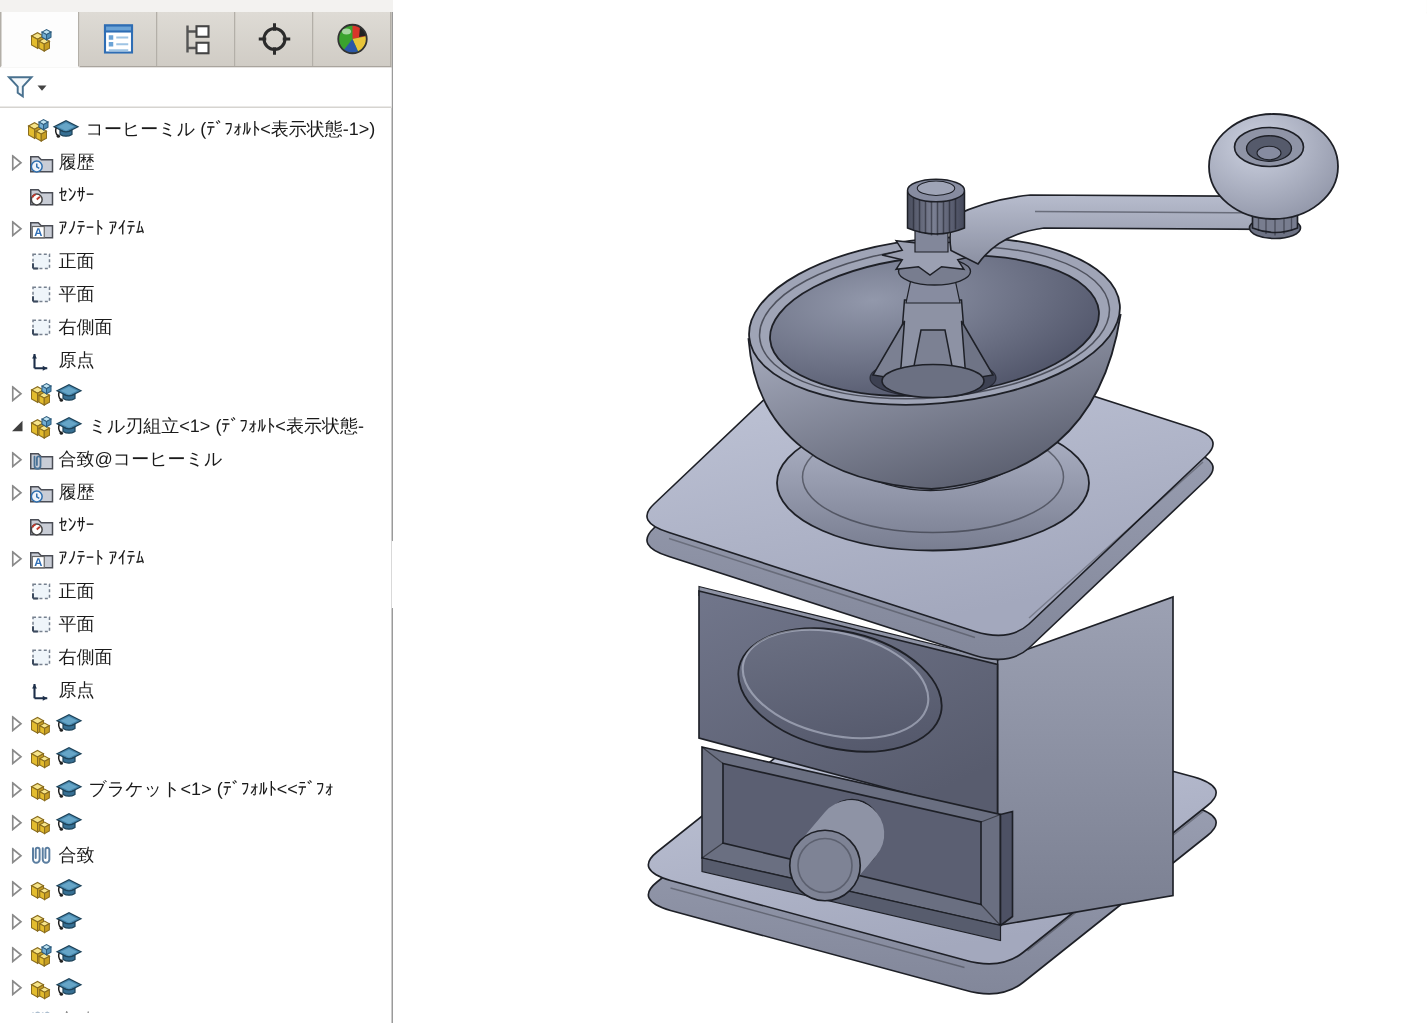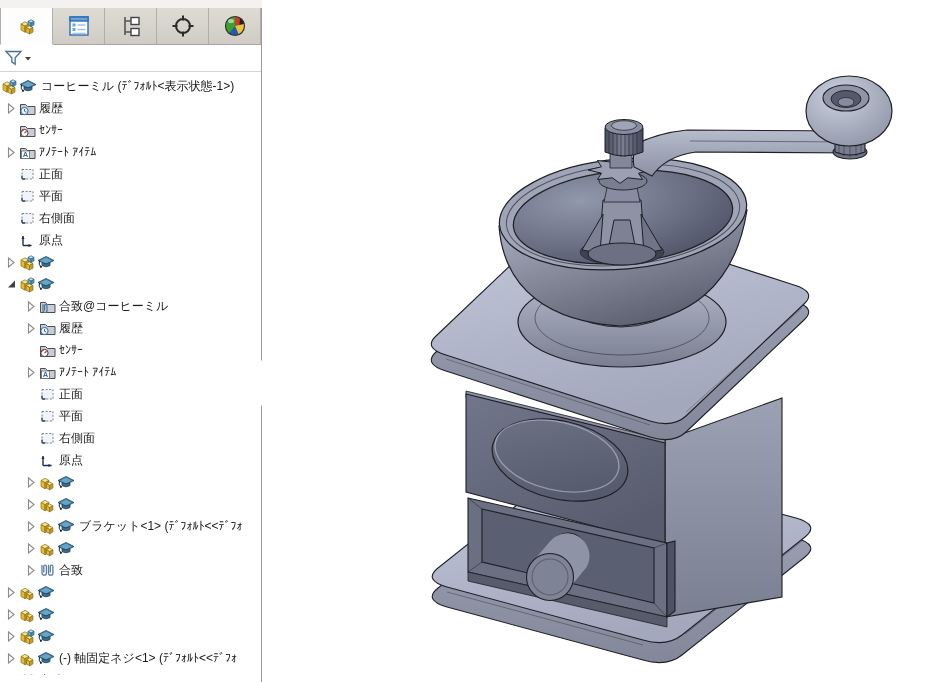--- a/index.html
+++ b/index.html
@@ -12,21 +12,21 @@
   .tab{flex:1;display:flex;align-items:center;justify-content:center;border-right:1px solid #b3afa8;background:linear-gradient(#dedbd5,#d0ccc5);cursor:pointer;}
   .tab:first-child{border-left:1px solid #b3afa8;}
   .tab.active{background:#fdfdfd;border-bottom:1px solid #fdfdfd;margin-bottom:-1px;}
   .filter-row{height:26px;display:flex;align-items:center;padding-left:4px;border-bottom:1px solid #d6d4d0;background:#fff;}
   .tree{padding-top:3px;overflow:hidden;height:600px;}
   .tree-row{height:22px;display:flex;align-items:center;white-space:nowrap;cursor:default;}
   .arrow-box{width:14px;height:14px;flex:0 0 14px;display:flex;align-items:center;justify-content:center;}
   .icon-box{width:18px;height:16px;flex:0 0 18px;display:flex;align-items:center;justify-content:center;}
   .cap-box{width:20px;height:15px;flex:0 0 20px;display:flex;align-items:center;justify-content:center;}
   .tree-label{font-size:12px;margin-left:3px;}
-  .pad0{padding-left:0;}.pad1{padding-left:4px;}.pad2{padding-left:24px;}
+  .pad0{padding-left:16px;}.pad1{padding-left:4px;}.pad2{padding-left:4px;}
   
   .divider-handle{position:absolute;left:261px;top:360px;width:14px;height:44px;background:#fff;
       border:1px solid #8a8a8a;border-left:1px solid #fff;border-radius:0 4px 4px 0;}
   .divider-dot{position:absolute;left:4px;top:14px;width:7px;height:7px;border-radius:50%;
       background:#cfcfcf;border:1px solid #9a9a9a;box-sizing:border-box;}
   
   .viewport{position:absolute;left:262px;top:0;width:689px;height:682px;background:#ffffff;}
   svg{display:block;}
 </style>
 </head>
@@ -261,20 +261,21 @@
           </span>
           <span class="cap-box">
             <svg width="20" height="15" viewBox="0 0 20 15">
               <path d="M2,5.5 L10,1.5 L18,5.5 L10,9.5 Z" fill="#4586ad" stroke="#1d4258" stroke-width=".8"></path>
        <path d="M4.5,5.5 L10,2.8 L15.5,5.5 L10,8.2 Z" fill="#66a5c7"></path>
        <path d="M6,7.8 v2.8 q4,2.4 8,0 v-2.8 q-4,2.2 -8,0 z" fill="#366f93" stroke="#1d4258" stroke-width=".8"></path>
        <path d="M3.5,6 q-1.2,3.6 1.2,5.6" fill="none" stroke="#222" stroke-width="1"></path>
        <circle cx="4.9" cy="11.8" r="1.1" fill="#222"></circle>
             </svg>
           </span>
+          <span class="tree-label">ミル刃組立&lt;1&gt; (ﾃﾞﾌｫﾙﾄ&lt;表示状態-</span>
         </div>
         <div class="tree-row pad2">
           <span class="arrow-box">
             <svg width="9" height="11" viewBox="0 0 9 11">
               <path d="M1.5,1 L7,5.5 L1.5,10 Z" fill="#fff" stroke="#8a8a8a" stroke-width="1.1"></path>
             </svg>
           </span>
           <span class="icon-box">
             <svg width="17" height="16" viewBox="0 0 17 16">
               <path d="M1.5,4.5 h5 l2,2 h7.5 v8 h-14.5 z" fill="#c9cdd6" stroke="#4a4d55" stroke-width="1"></path>
@@ -584,21 +585,20 @@
           </span>
           <span class="cap-box">
             <svg width="20" height="15" viewBox="0 0 20 15">
               <path d="M2,5.5 L10,1.5 L18,5.5 L10,9.5 Z" fill="#4586ad" stroke="#1d4258" stroke-width=".8"></path>
        <path d="M4.5,5.5 L10,2.8 L15.5,5.5 L10,8.2 Z" fill="#66a5c7"></path>
        <path d="M6,7.8 v2.8 q4,2.4 8,0 v-2.8 q-4,2.2 -8,0 z" fill="#366f93" stroke="#1d4258" stroke-width=".8"></path>
        <path d="M3.5,6 q-1.2,3.6 1.2,5.6" fill="none" stroke="#222" stroke-width="1"></path>
        <circle cx="4.9" cy="11.8" r="1.1" fill="#222"></circle>
             </svg>
           </span>
-          <span class="tree-label">(-) 軸固定ネジ&lt;1&gt; (ﾃﾞﾌｫﾙﾄ&lt;&lt;ﾃﾞﾌｫ</span>
         </div>
         <div class="tree-row pad1">
           <span class="arrow-box">
             <svg width="9" height="11" viewBox="0 0 9 11">
               <path d="M1.5,1 L7,5.5 L1.5,10 Z" fill="#fff" stroke="#8a8a8a" stroke-width="1.1"></path>
             </svg>
           </span>
           <span class="icon-box">
             <svg width="17" height="16" viewBox="0 0 17 16">
               <path d="M3,3.5 v7.5 a2.2,2.2 0 0 0 4.4,0 v-6.5 a1.3,1.3 0 0 0 -2.6,0 v5.5" fill="none" stroke="#5b7ea0" stroke-width="1.3" stroke-linecap="round"></path>

